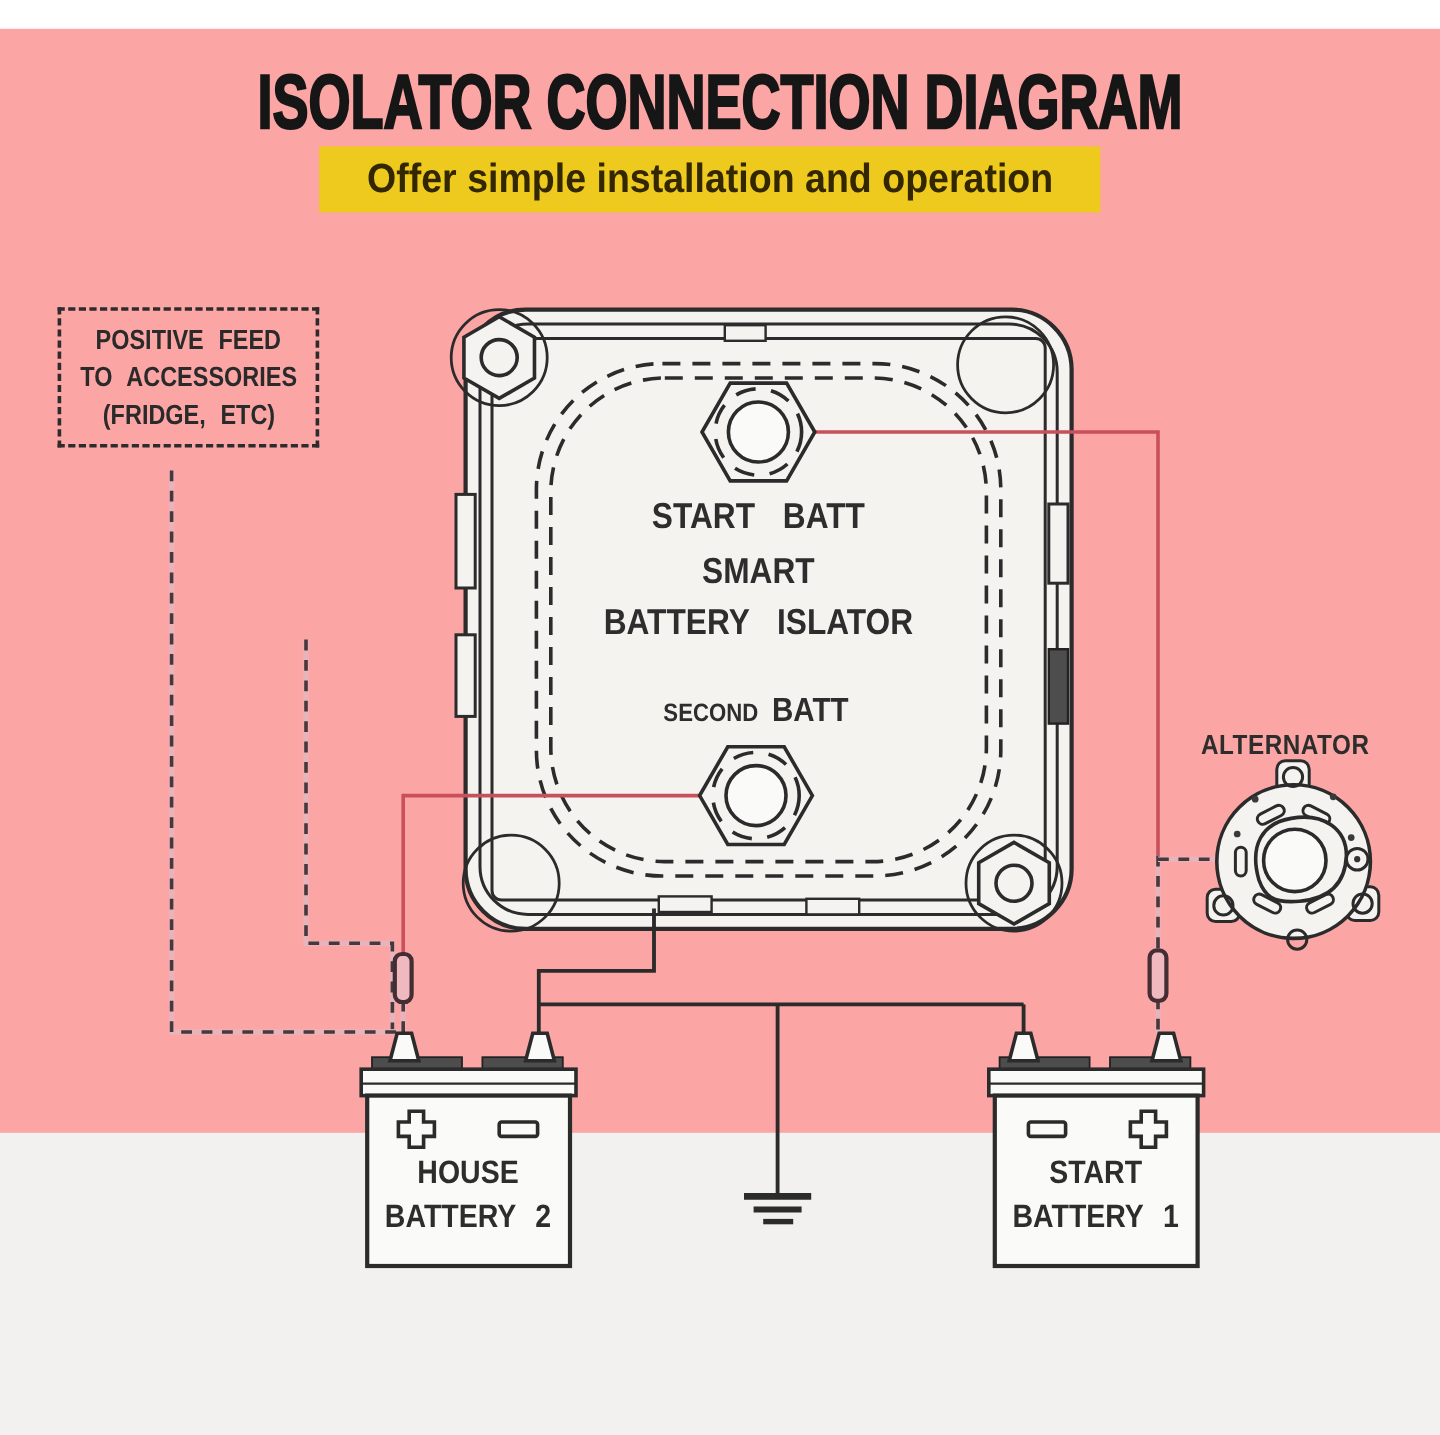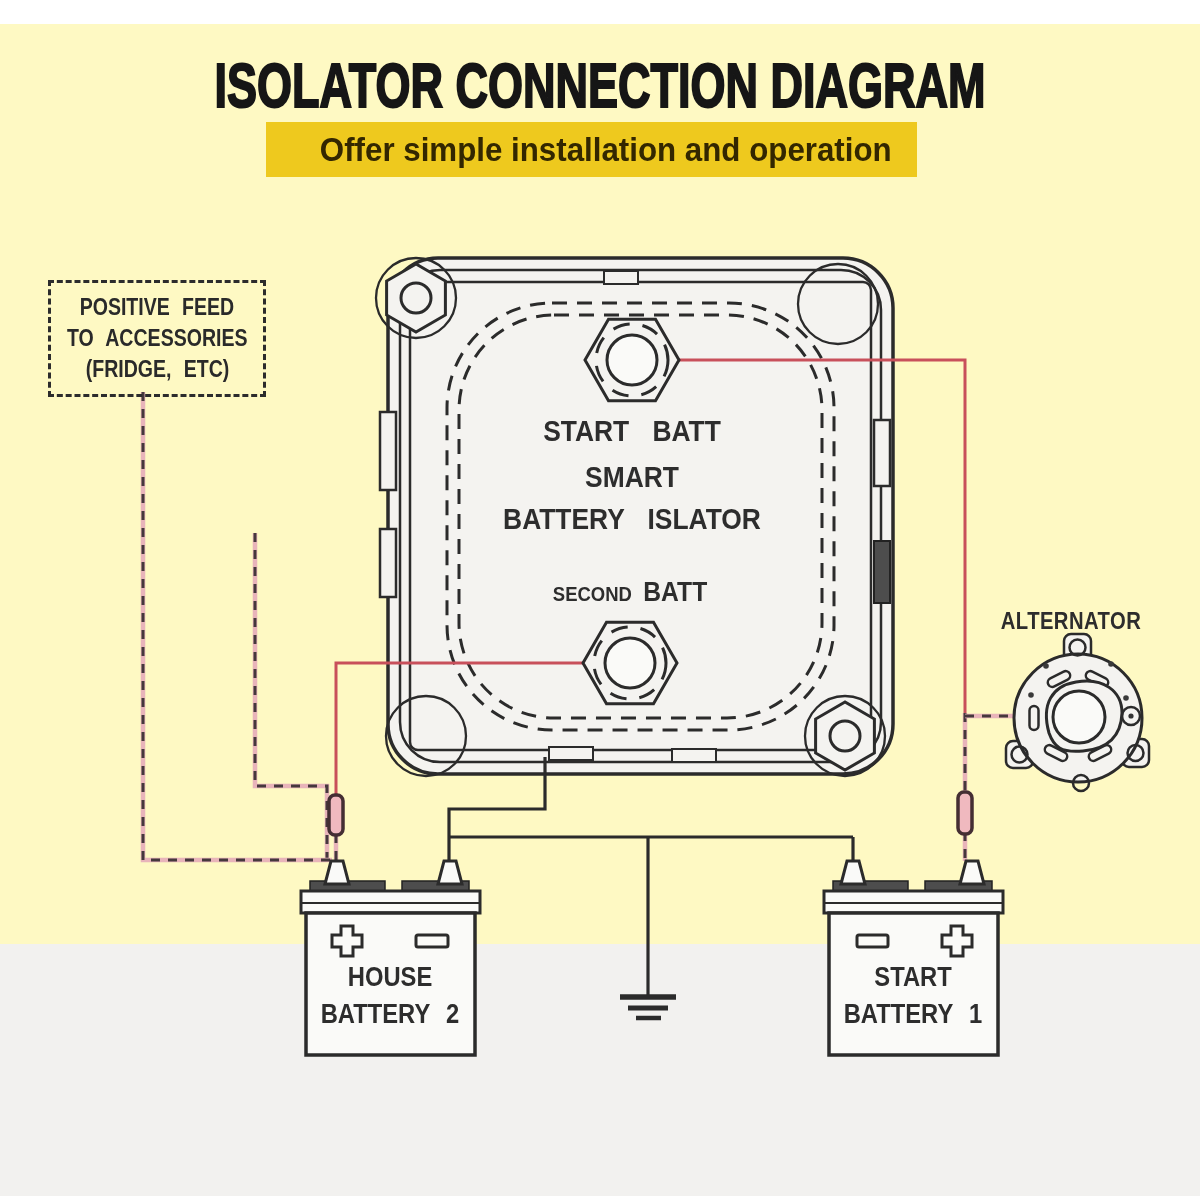--- a/index.html
+++ b/index.html
@@ -2,33 +2,33 @@
 <html><head>
 <meta charset="utf-8">
 <style>
   html,body{margin:0;padding:0;}
   body{
     width:1200px;height:1196px;
     background:#f2f1ef;
     font-family:"Liberation Sans", sans-serif;
     overflow:hidden;
   }
-  .stage{position:relative;width:1200px;height:944px;background:#fef9c3;}
+  .stage{position:relative;width:1200px;height:944px;background:#fca5a5;}
   .top-strip{position:absolute;left:0;top:0;width:1200px;height:24px;background:#ffffff;}
 
   .title{
     position:absolute;left:600px;top:85px;margin:0;
     transform:translate(-50%,-50%) scale(0.75,1.06);
     font-size:60px;font-weight:700;letter-spacing:0px;
     color:#161616;-webkit-text-stroke:2px #161616;
     white-space:nowrap;
   }
   .subtitle-band{
     position:absolute;left:266px;top:122px;width:651px;height:55px;
-    background:#eec91e;display:flex;align-items:center;justify-content:flex-end;
+    background:#eec91e;display:flex;align-items:center;justify-content:center;
   }
   .subtitle-band span{
     font-size:34px;font-weight:700;color:#332700;white-space:nowrap;
     transform:scaleX(0.92);
   }
 
   svg.diagram{position:absolute;left:0;top:0;width:1200px;height:1196px;}
 
   
   .ln{stroke:#2b2b2b;fill:none;}
@@ -44,21 +44,21 @@
   .fuse{fill:#f0b9bf;stroke:#442e33;stroke-width:3.5;}
 
   
   .dbox{
     position:absolute;border:3px dashed #2c2c2c;
     display:flex;flex-direction:column;align-items:center;justify-content:center;
     color:#2a2a2a;font-weight:700;
   }
   .dbox .bline{display:inline-block;transform:scaleX(0.85);white-space:nowrap;
     font-size:23px;line-height:31px;word-spacing:8px;}
-  .box1{left:48px;top:280px;width:212px;height:111px;}
+  .box1{left:48px;top:256px;width:212px;height:111px;}
   .box2{left:184px;top:452px;width:146px;height:74px;}
 
   
   .lbl{
     position:absolute;white-space:nowrap;color:#2d2d2d;font-weight:700;
     transform:translate(-50%,-50%) scaleX(0.88);
   }
   .iso-line{font-size:30px;word-spacing:18px;}
   .alt-lbl{font-size:23px;letter-spacing:0.5px;}
   .bat-line{font-size:27px;word-spacing:11px;}

